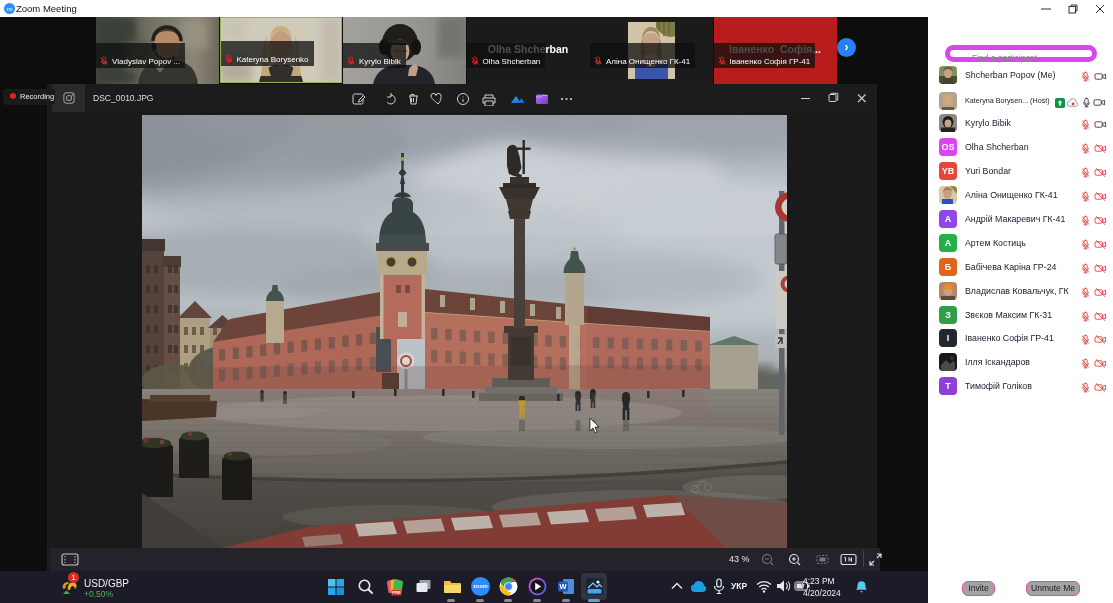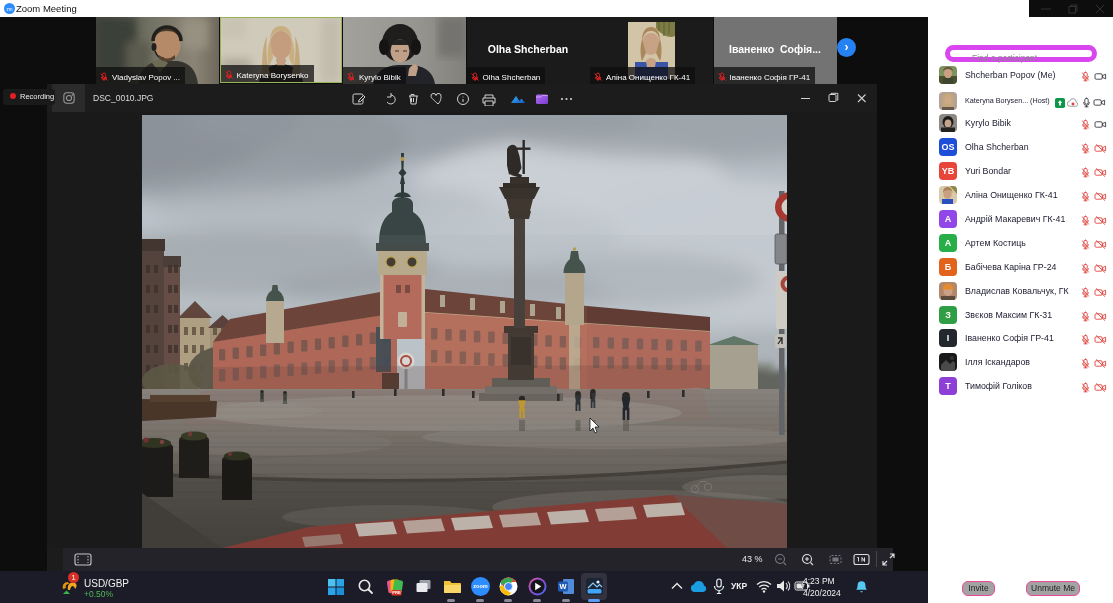--- a/index.html
+++ b/index.html
@@ -1,30 +1,30 @@
 <!DOCTYPE html>
 <html><head><meta charset="utf-8">
 <style>
 html,body{margin:0;padding:0;}
 body{width:1113px;height:603px;position:relative;overflow:hidden;background:#0d0d0d;font-family:"Liberation Sans",sans-serif;}
 .abs{position:absolute;}
-#titlebar{left:0;top:0;width:1029px;height:17px;background:#fff;}
+#titlebar{left:0;top:0;width:1113px;height:17px;background:#fff;}
 #ztitle{left:16px;top:3px;font-size:9.5px;color:#111;}
 #strip{left:0;top:17px;width:928px;height:67px;background:#0d0d0d;}
 .tile{position:absolute;top:0;height:67px;width:123px;overflow:hidden;background:#1b1b1b;}
-.lbl{position:absolute;left:0;bottom:0;height:13px;background:rgba(15,15,15,.75);color:#fff;font-size:8px;line-height:13px;padding:4px 5px 0 16px;white-space:nowrap;}
+.lbl{position:absolute;left:0;bottom:16px;height:13px;background:rgba(15,15,15,.75);color:#fff;font-size:8px;line-height:13px;padding:12px 5px 0 16px;white-space:nowrap;}
 .miclbl{position:absolute;left:3px;bottom:2px;width:10px;height:10px;}
 .ctrname{position:absolute;width:100%;text-align:center;top:26px;color:#fff;font-weight:bold;font-size:10.5px;}
 #nextbtn{left:837px;top:21px;width:19px;height:19px;border-radius:50%;background:#2681f2;color:#fff;font-size:12px;line-height:18px;text-align:center;font-weight:bold;}
 #pwin{left:47px;top:84px;width:830px;height:487px;background:#1c1c1c;}
 #ptool{left:0;top:0;width:830px;height:28px;background:#1c1c1c;}
 #appicon{left:5px;top:0;width:33px;height:28px;background:#2b2b2b;}
 #ptitle{left:46px;top:9px;font-size:8.5px;color:#ddd;}
 #pcanvas{left:0;top:28px;width:830px;height:436px;background:#1a1a1a;}
-#pbottom{left:16px;top:464px;width:830px;height:23px;background:#232329;}
+#pbottom{left:3px;top:464px;width:830px;height:23px;background:#232329;}
 #recpill{left:3px;top:89px;width:52px;height:16px;background:#1a1a1a;border-radius:3px;color:#eee;font-size:7.5px;line-height:16px;white-space:nowrap;}
 #recpill b{display:inline-block;width:6px;height:6px;border-radius:50%;background:#e02020;margin:0 4px 0 7px;}
 #taskbar{left:0;top:571px;width:928px;height:32px;background:#1c1c28;}
 #panel{left:928px;top:17px;width:185px;height:586px;background:#fff;}
 #phead{left:0;top:0;width:185px;height:26px;}
 #phead .t{position:absolute;width:100%;text-align:center;top:6px;font-weight:bold;font-size:10px;color:#1a1a1a;}
 #searchbox{left:17px;top:28px;width:152px;height:17px;border:5px solid #d946ef;border-radius:10px;background:#fff;color:#8a8a8a;font-size:8.5px;line-height:17px;padding-left:22px;box-sizing:border-box;}
 .prow{position:absolute;left:0;width:185px;height:24px;}
 .pav{position:absolute;left:11px;top:3px;width:18px;height:18px;border-radius:4px;color:#fff;font-weight:bold;font-size:9px;text-align:center;line-height:18px;overflow:hidden;}
 .pname{position:absolute;left:37px;top:7px;font-size:8.8px;color:#1a1a2e;white-space:nowrap;}
@@ -156,21 +156,21 @@
 <ellipse cx="61" cy="27" rx="9" ry="11" fill="#c8a285"></ellipse>
 <path d="M52 24 C52 14 56 10 61 10 C66 10 70 14 70 24 C68 16 65 14 61 14 C57 14 54 16 52 24z" fill="#a8885c"></path>
 <path d="M52 22 C50 30 50 38 52 44 L56 36 z" fill="#a8885c"></path>
 <path d="M70 22 C72 30 72 38 70 44 L66 36 z" fill="#a8885c"></path>
 <path d="M56 44 c2 -4 8 -4 10 0 l-1 6 h-8 z" fill="#c8a285"></path>
 </svg>
 <div class="lbl"><svg class="miclbl" viewBox="0 0 10 10">
           <path d="M5 1a1.6 1.6 0 0 1 1.6 1.6V5A1.6 1.6 0 0 1 3.4 5V2.6A1.6 1.6 0 0 1 5 1zM2.3 5a2.7 2.7 0 0 0 5.4 0M5 7.7V9" stroke="#e02020" stroke-width=".9" fill="none"></path>
           <path d="M1.5 1.5 8.5 8.5" stroke="#e02020" stroke-width="1"></path>
         </svg> Аліна Онищенко ГК-41</div></div>
-<div class="tile" style="left:713.5px;background:#737373">
+<div class="tile" style="left:713.5px;background:#b91c1c">
       <div class="ctrname">Іваненко&nbsp; Софія...</div>
       <div class="lbl"><svg class="miclbl" viewBox="0 0 10 10">
           <path d="M5 1a1.6 1.6 0 0 1 1.6 1.6V5A1.6 1.6 0 0 1 3.4 5V2.6A1.6 1.6 0 0 1 5 1zM2.3 5a2.7 2.7 0 0 0 5.4 0M5 7.7V9" stroke="#e02020" stroke-width=".9" fill="none"></path>
           <path d="M1.5 1.5 8.5 8.5" stroke="#e02020" stroke-width="1"></path>
         </svg> Іваненко Софія ГР-41</div>
     </div>
 <div id="nextbtn" class="abs">›</div>
 </div>
 <div id="pwin" class="abs">
 <div id="ptool" class="abs">
@@ -762,21 +762,21 @@
         <div class="pname">Kyrylo Bibik</div>
         <div class="pics"><svg width="11" height="11" viewBox="0 0 11 11">
             <path d="M5.5 1.2a1.7 1.7 0 0 1 1.7 1.7v2.6a1.7 1.7 0 0 1-3.4 0V2.9A1.7 1.7 0 0 1 5.5 1.2zM2.6 5.5a2.9 2.9 0 0 0 5.8 0M5.5 8.4v1.4M4 9.8h3" stroke="#e0443a" stroke-width=".9" fill="none" stroke-linecap="round"></path>
             <path d="M2.2 1.6 8.8 9.4" stroke="#e0443a" stroke-width=".9"></path>
           </svg><span style="display:inline-block;width:3px"></span><svg width="13" height="11" viewBox="0 0 13 11">
             <rect x="1" y="2.8" width="7.2" height="5.4" rx="1.2" stroke="#3a3a44" stroke-width=".9" fill="none"></rect>
             <path d="M8.6 4.6 11.6 3.2v4.6L8.6 6.4z" stroke="#3a3a44" stroke-width=".9" fill="none" stroke-linejoin="round"></path>
           </svg></div>
       </div>
 <div class="prow" style="top:71.8px">
-        <div class="pav" style="background:#1d4ed8">OS</div>
+        <div class="pav" style="background:#d946ef">OS</div>
         <div class="pname">Olha Shcherban</div>
         <div class="pics"><svg width="11" height="11" viewBox="0 0 11 11">
             <path d="M5.5 1.2a1.7 1.7 0 0 1 1.7 1.7v2.6a1.7 1.7 0 0 1-3.4 0V2.9A1.7 1.7 0 0 1 5.5 1.2zM2.6 5.5a2.9 2.9 0 0 0 5.8 0M5.5 8.4v1.4M4 9.8h3" stroke="#e0443a" stroke-width=".9" fill="none" stroke-linecap="round"></path>
             <path d="M2.2 1.6 8.8 9.4" stroke="#e0443a" stroke-width=".9"></path>
           </svg><span style="display:inline-block;width:3px"></span><svg width="13" height="11" viewBox="0 0 13 11">
             <rect x="1" y="2.8" width="7.2" height="5.4" rx="1.2" stroke="#e0443a" stroke-width=".9" fill="none"></rect>
             <path d="M8.6 4.6 11.6 3.2v4.6L8.6 6.4z" stroke="#e0443a" stroke-width=".9" fill="none" stroke-linejoin="round"></path>
             <path d="M2 1.4 11 9.6" stroke="#e0443a" stroke-width=".9"></path>
           </svg></div>
       </div>

